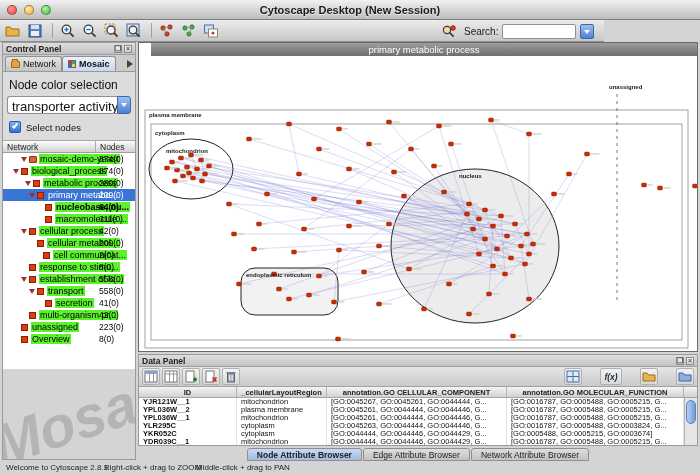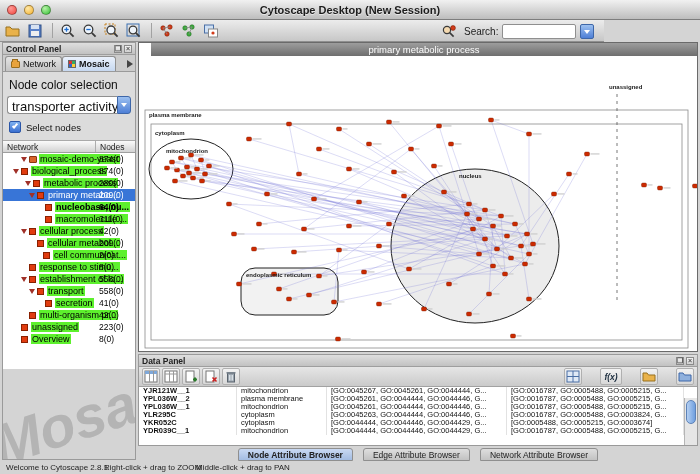--- a/index.html
+++ b/index.html
@@ -112,21 +112,21 @@
   .attr-cell { font-size:7.5px; line-height:8px; padding-left:4px; white-space:nowrap; overflow:hidden;
     border-right:1px solid #e2e2e2; color:#111; }
   .attr-cell.id { font-weight:bold; }
   #table-scrollbar { position:absolute; right:0; top:11px; bottom:0; width:13px;
     background:#e6e6e6; border-left:1px solid #b5b5b5; }
   #table-scroll-thumb { position:absolute; left:1px; top:2px; width:10px; height:24px; border-radius:5px;
     background:linear-gradient(90deg,#b5d0f2,#6f9fdf); border:1px solid #5c82b8; }
 
   
   #browser-tabs { position:absolute; left:138px; top:448px; width:560px; height:14px;
-    display:flex; justify-content:center; gap:10px; }
+    display:flex; justify-content:center; gap:1px; }
   .browser-tab { height:13px; padding:0 9px; font-size:8.5px; line-height:12px; color:#222;
     border:1px solid #8f8f8f; border-radius:3px 3px 0 0; background:linear-gradient(#dedede,#c2c2c2); }
   .browser-tab.active { background:linear-gradient(#c9d9f2,#a3bce2); font-weight:bold; }
 
   
   #statusbar { position:absolute; left:0; top:462px; width:700px; height:12px; font-size:8px; color:#222; }
   #statusbar span { position:absolute; top:1px; }
   #status-welcome { left:6px; }
   #status-zoom { left:104px; }
   #status-pan { left:196px; }
@@ -719,20 +719,26 @@
           </svg>
         </button>
         <button class="dp-tb">
           <svg width="14" height="13">
             <path d="M1 4 L1 11 L13 11 L13 5 L6.5 5 L5 3 L1 3 Z" fill="#8fb0dd" stroke="#3d66a8"></path>
           </svg>
         </button>
       </div>
     </div>
     <div id="attr-table">
+      <div id="attr-header">
+          <span class="hc">ID</span>
+          <span class="hc">_cellularLayoutRegion</span>
+          <span class="hc">annotation.GO CELLULAR_COMPONENT</span>
+          <span class="hc">annotation.GO MOLECULAR_FUNCTION</span>
+        </div>
       <div id="attr-rows">
           <div class="attr-row">
             <span class="attr-cell id">YJR121W__1</span>
             <span class="attr-cell">mitochondrion</span>
             <span class="attr-cell">[GO:0045267, GO:0045261, GO:0044444, G...</span>
             <span class="attr-cell">[GO:0016787, GO:0005488, GO:0005215, G...</span>
           </div>
           <div class="attr-row">
             <span class="attr-cell id">YPL036W__2</span>
             <span class="attr-cell">plasma membrane</span>

